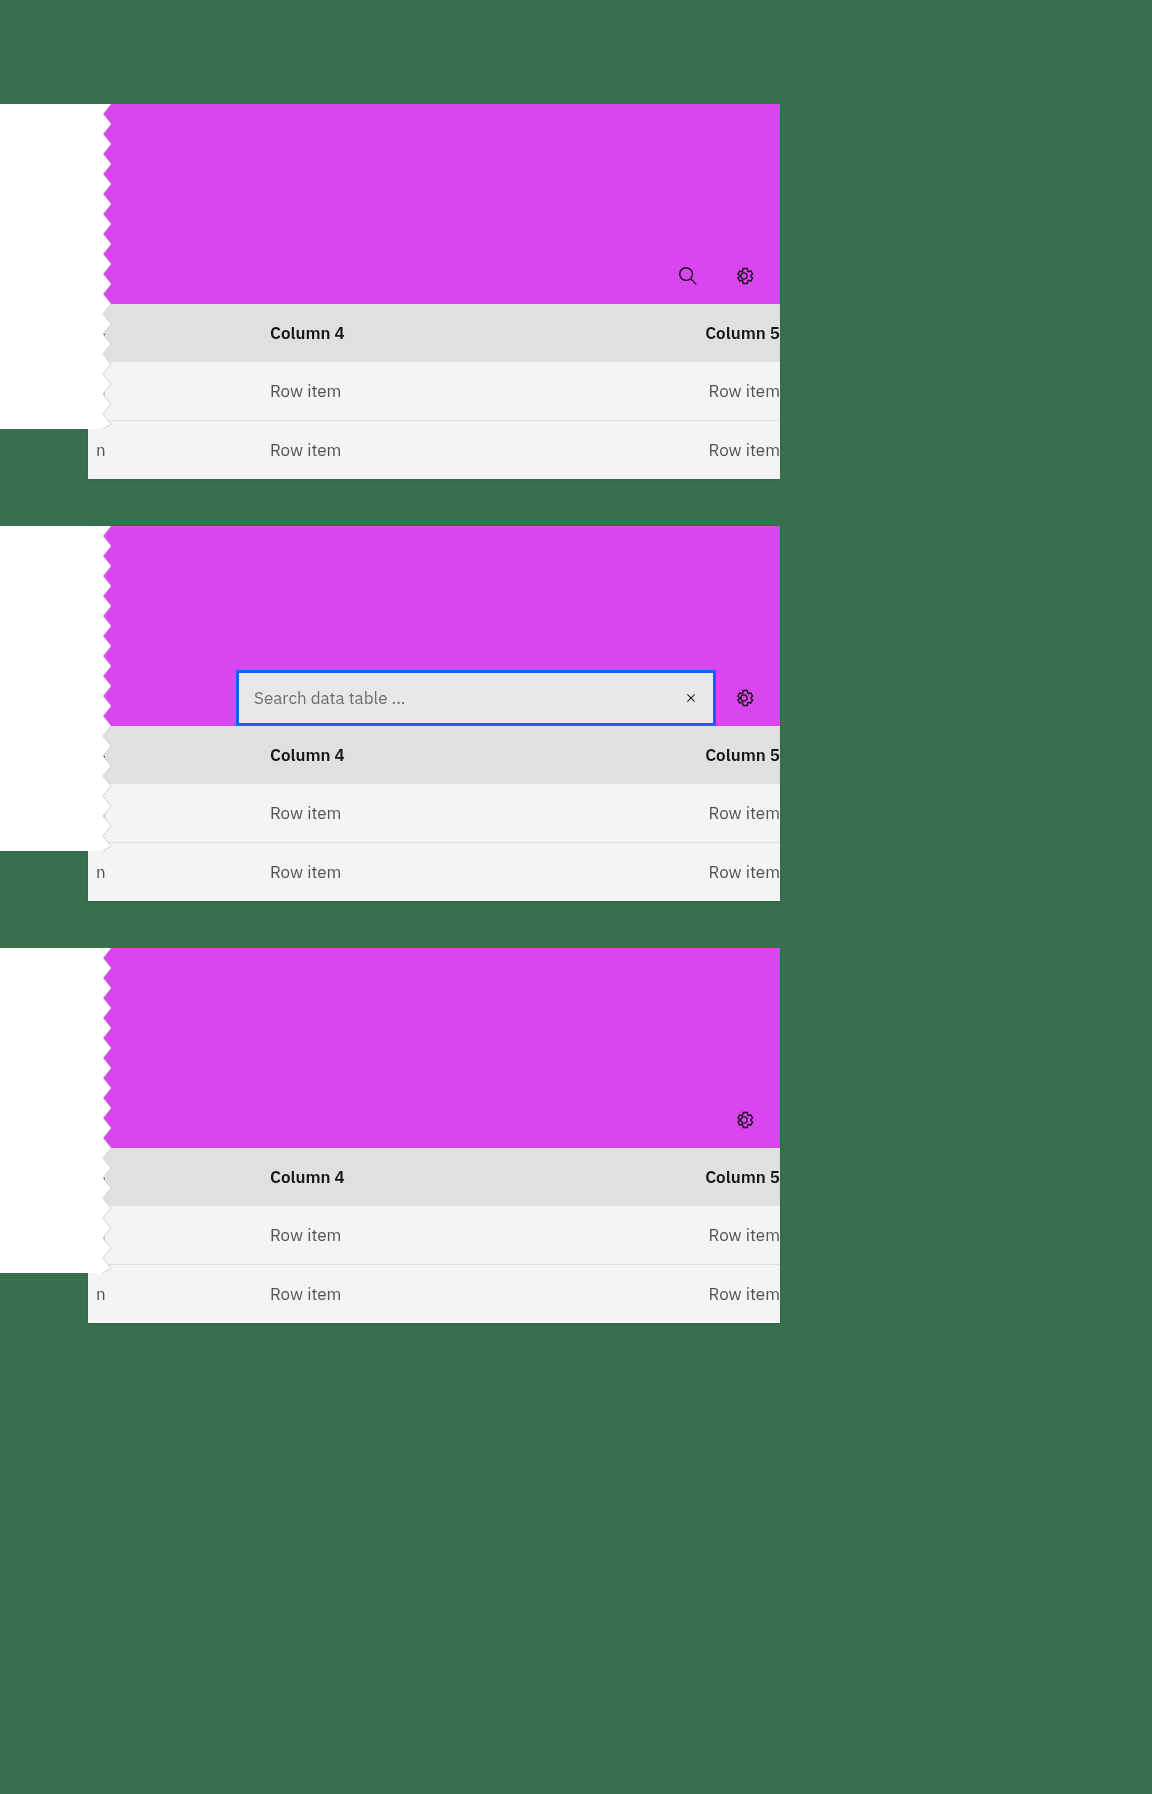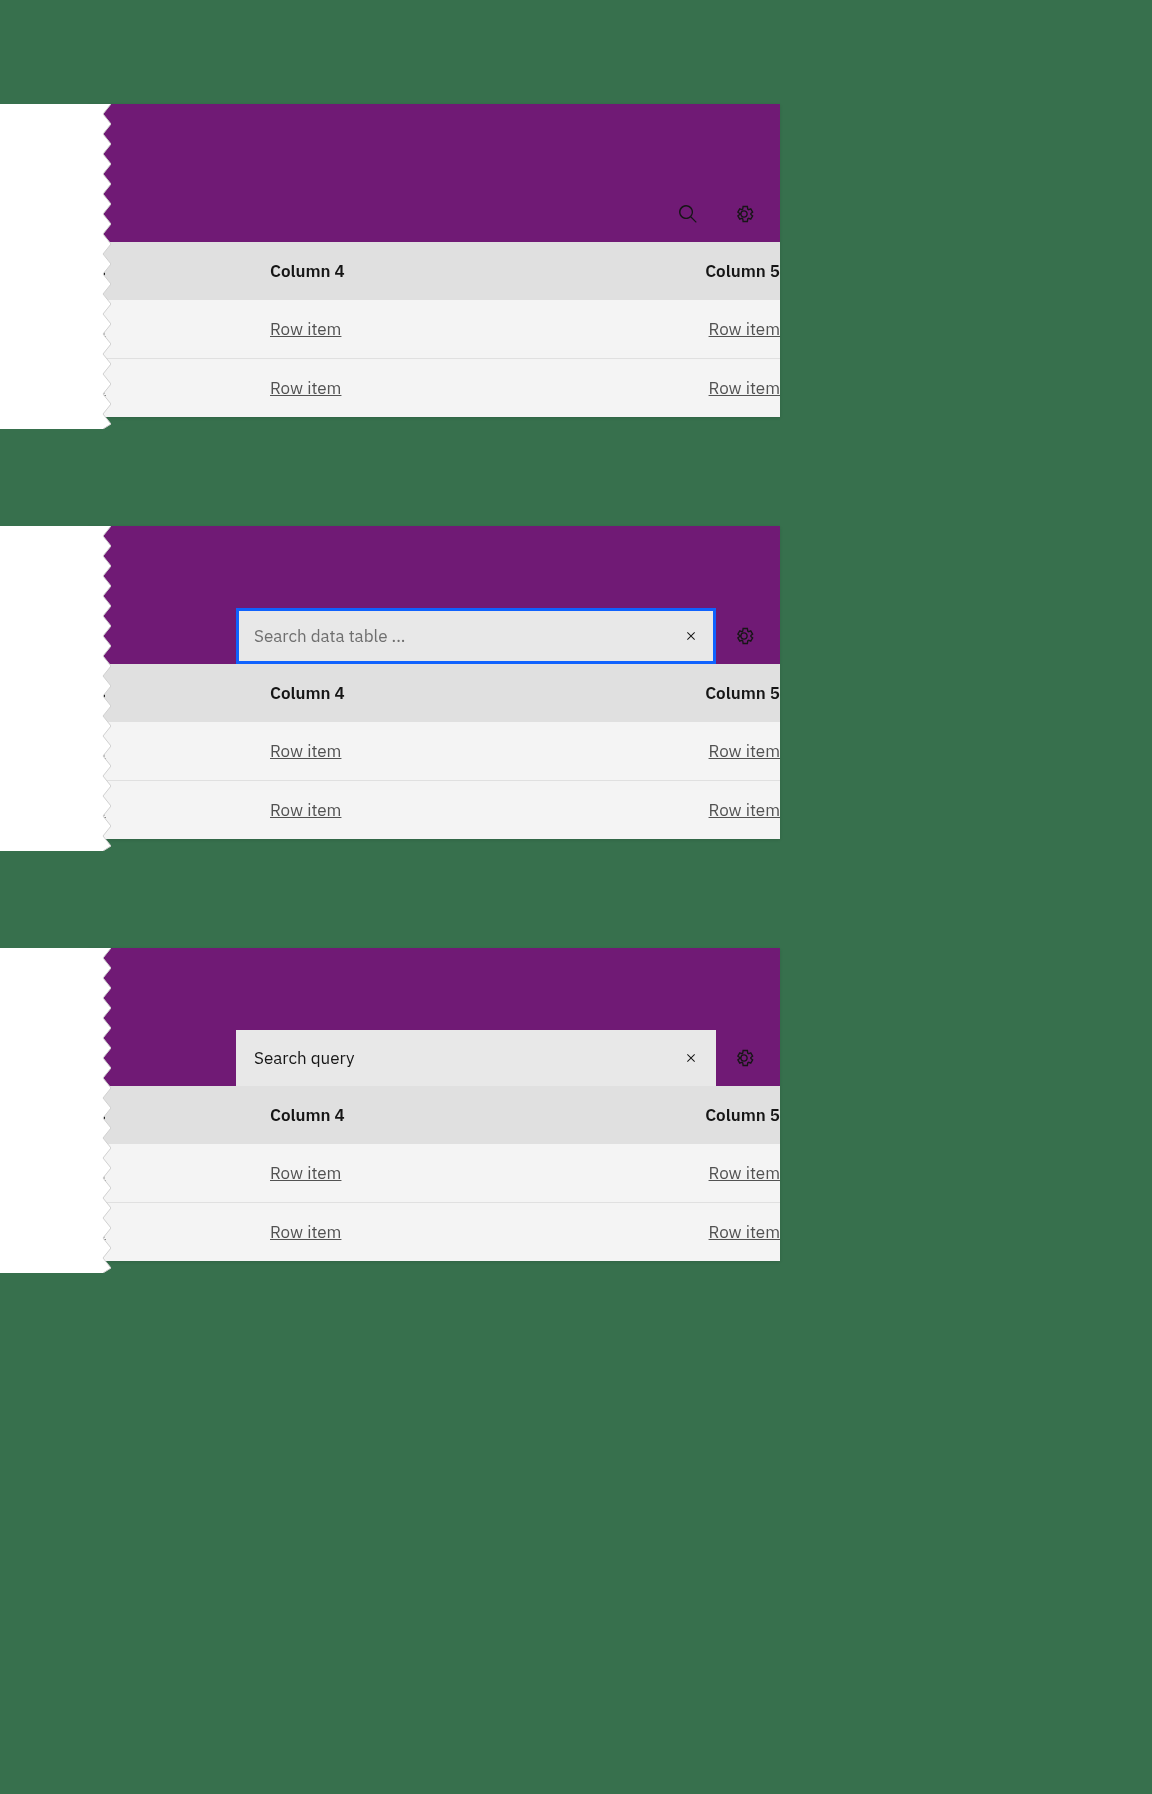--- a/index.html
+++ b/index.html
@@ -39,26 +39,26 @@
     z-index: 3;
     pointer-events: none;
   }
   .zigzag svg { display:block; }
 
   .table-container {
     position: absolute;
     left: 88px;
     top: 0;
     width: 692px;
-    background: #701a75;
+    background: #d946ef;
     box-shadow: 0 1px 3px rgba(0,0,0,0.12);
   }
 
   .toolbar {
-    height: 138px;
+    height: 200px;
     display: flex;
     align-items: flex-end;
     justify-content: flex-end;
     padding: 16px 8px 0 0;
   }
 
   .toolbar-inner {
     height: 56px;
     display: flex;
     align-items: center;
@@ -131,21 +131,20 @@
   }
   tbody tr {
     background: #f4f4f4;
     border-bottom: 1px solid #e0e0e0;
   }
   tbody tr:last-child { border-bottom: none; }
   td {
     color: #525252;
     padding: 18px 0;
     height: 56px;
-    text-decoration: underline;
   }
   .col-cut { width: 30px; padding-left: 8px; overflow: hidden; white-space: nowrap; }
   .col-mid { width: 232px; padding-left: 152px; }
   .col-last { padding-left: 0; text-align: right; }
 </style>
 </head>
 <body>
 
 <div class="panel-wrap p1">
   <div class="white-block"></div>
@@ -248,28 +247,20 @@
   <div class="white-block"></div>
   <div class="zigzag">
     <svg viewBox="0 0 16 325" preserveAspectRatio="none" width="16" height="325">
       <polygon points="0,0 16,0 8,10 16,20 8,30 16,40 8,50 16,60 8,70 16,80 8,90 16,100 8,110 16,120 8,130 16,140 8,150 16,160 8,170 16,180 8,190 16,200 8,210 16,220 8,230 16,240 8,250 16,260 8,270 16,280 8,290 16,300 8,310 16,320 8,325 0,325" fill="#ffffff"></polygon>
       <polyline points="16,0 8,10 16,20 8,30 16,40 8,50 16,60 8,70 16,80 8,90 16,100 8,110 16,120 8,130 16,140 8,150 16,160 8,170 16,180 8,190 16,200 8,210 16,220 8,230 16,240 8,250 16,260 8,270 16,280 8,290 16,300 8,310 16,320 8,325" fill="none" stroke="#d0d0d0" stroke-width="1"></polyline>
     </svg>
   </div>
   <div class="table-container">
     <div class="toolbar">
       <div class="toolbar-inner">
-        <div class="search-box filled">
-          <input type="text" value="Search query" style="">
-          <div class="close-btn">
-            <svg viewBox="0 0 16 16">
-                <path d="M12 4.7L11.3 4 8 7.3 4.7 4 4 4.7 7.3 8 4 11.3l.7.7L8 8.7l3.3 3.3.7-.7L8.7 8z" fill="currentColor"></path>
-              </svg>
-          </div>
-        </div>
         <div class="icon-btn">
           <svg viewBox="0 0 16 16">
               <path d="M13.5 8.4v-.8l1.4-1.1-1.5-2.6-1.7.6a5 5 0 00-.7-.4L10.7 2H7.3L7 4.1a5 5 0 00-.7.4l-1.7-.6L3.1 6.5l1.4 1.1v.8L3.1 9.5l1.5 2.6 1.7-.6.7.4.3 2.1h3.4l.3-2.1.7-.4 1.7.6 1.5-2.6-1.4-1.1zM8 10.5A2.5 2.5 0 1110.5 8 2.5 2.5 0 018 10.5z" fill="none" stroke="currentColor" stroke-width="1.1"></path>
             </svg>
         </div>
       </div>
     </div>
     <table>
       <thead>
         <tr>

